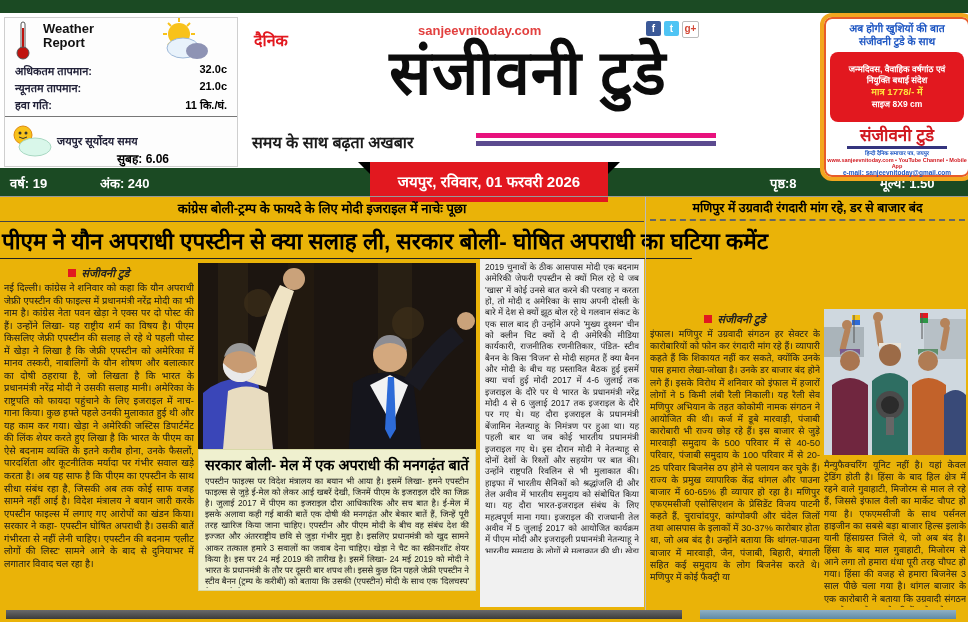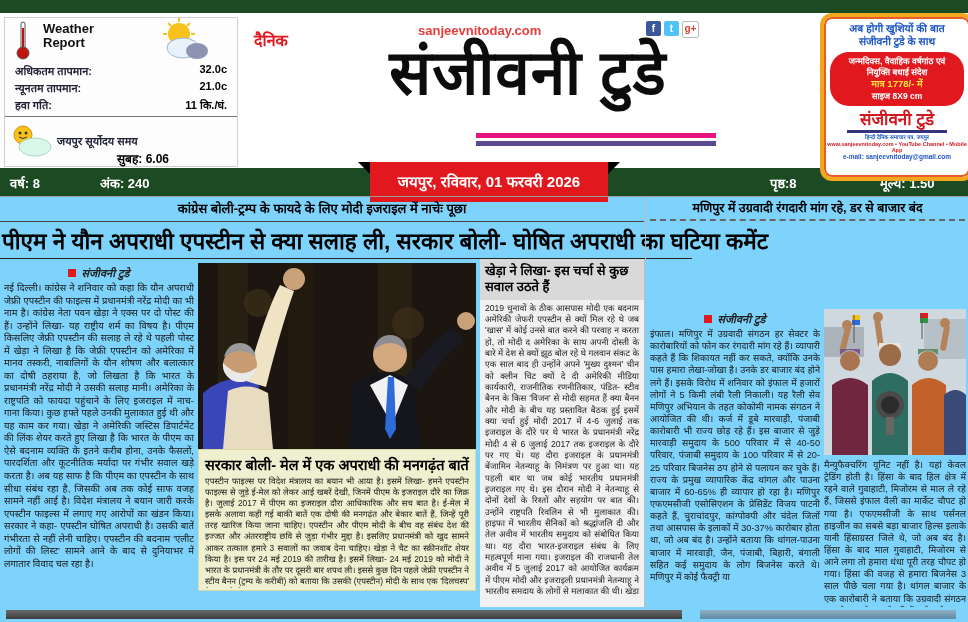--- a/index.html
+++ b/index.html
@@ -1,16 +1,16 @@
 <!DOCTYPE html>
 <html><head>
 <meta charset="utf-8">
 <style>
   html,body{margin:0;padding:0;background:#fff;}
-  .page{position:relative;width:968px;height:622px;overflow:hidden;background:#7dd3fc;
+  .page{position:relative;width:968px;height:622px;overflow:hidden;background:#eab308;
         font-family:"Liberation Sans","DejaVu Sans",sans-serif;color:#111;}
 
   
   .topbar{position:absolute;left:0;top:0;width:968px;height:13px;background:#1b4a23;}
 
   
   .header{position:absolute;left:0;top:13px;width:968px;height:155px;background:#fff;}
 
   .weather{position:absolute;left:4px;top:4px;width:232px;height:148px;background:#fdfdfd;
            border:1px solid #cfcfcf;font-size:11px;}
@@ -38,22 +38,22 @@
   .soc{width:15px;height:15px;font-size:10px;font-weight:bold;color:#fff;text-align:center;line-height:15px;border-radius:2px;}
   .soc.fb{background:#3b5998;}
   .soc.tw{background:#4fc4f4;}
   .soc.gp{background:#fff;color:#d34836;border:1px solid #bbb;line-height:13px;}
 
   
   .adbox{position:absolute;left:820px;top:0px;width:146px;height:160px;background:#fff;
          border:4px solid #f2a71f;border-radius:12px;box-shadow:0 0 0 2px #e85c2a inset;z-index:5;
          text-align:center;overflow:hidden;}
   .ad-head{margin-top:5px;color:#1f57c3;font-weight:bold;font-size:10.5px;line-height:1.25;}
-  .ad-red{margin:4px 6px;background:#e2181f;border-radius:19px;color:#fff;font-weight:bold;
-          font-size:8.5px;line-height:1.3;padding:4px 2px;}
+  .ad-red{margin:4px 6px;background:#e2181f;border-radius:8px;color:#fff;font-weight:bold;
+          font-size:8.5px;line-height:1.3;padding:12px 2px;}
   .ad-red .price{color:#ffe23c;font-size:9.5px;}
   .ad-logo{color:#d11920;font-weight:bold;font-size:17px;line-height:1.15;margin-top:2px;}
   .ad-logo-bar{width:100px;height:3px;background:#34347e;margin:1px auto;}
   .ad-addr{color:#1f57c3;font-size:5.5px;font-weight:bold;line-height:1.3;}
   .ad-links{color:#d11920;font-size:5.5px;font-weight:bold;}
   .ad-mail{color:#1f57c3;font-size:6.5px;font-weight:bold;}
 
   
   .infobar{position:absolute;left:0;top:168px;width:968px;height:28px;background:#1b4a23;color:#fff;
            font-weight:bold;font-size:13px;}
@@ -178,20 +178,21 @@
 
     <div class="masthead">
       <span class="mh-daily">दैनिक</span>
       <span class="mh-site">sanjeevnitoday.com</span>
       <div class="socials">
         <span class="soc fb">f</span>
         <span class="soc tw">t</span>
         <span class="soc gp">g+</span>
       </div>
       <div class="mh-title">संजीवनी टुडे</div>
+      <div class="mh-tagline">समय के साथ बढ़ता अखबार</div>
       <div class="mh-bars">
         <div class="bar1"></div>
         <div class="bar2"></div>
       </div>
     </div>
 
     <div class="adbox">
       <div class="ad-head">
         <span>अब होगी खुशियों की बात</span><br><span>संजीवनी टुडे के साथ</span>
       </div>
@@ -203,21 +204,21 @@
       </div>
       <div class="ad-logo">संजीवनी टुडे</div>
       <div class="ad-logo-bar"></div>
       <div class="ad-addr">हिन्दी दैनिक समाचार पत्र, जयपुर</div>
       <div class="ad-links">www.sanjeevnitoday.com • YouTube Channel • Mobile App</div>
       <div class="ad-mail">e-mail: sanjeevnitoday@gmail.com</div>
     </div>
   </div>
 
   <div class="infobar">
-    <span class="year">वर्ष: 8</span>
+    <span class="year">वर्ष: 19</span>
     <span class="issue">अंक: 240</span>
     <div class="datebox">जयपुर, रविवार, 01 फरवरी 2026</div>
     <span class="pages">पृष्ठ:8</span>
     <span class="price">मूल्य: 1.50</span>
   </div>
 
   <div class="main">
 
     <section class="lead">
       <div class="kicker">कांग्रेस बोली-ट्रम्प के फायदे के लिए मोदी इजराइल में नाचेः पूछा</div>
@@ -257,21 +258,20 @@
           <path d="M175 88 q4 -16 17 -16 q13 0 17 16 q-8 -8 -17 -8 q-9 0 -17 8" fill="#8d8d93"></path>
         </svg>
       </div>
 
       <div class="govt-box">
         <h3>सरकार बोली- मेल में एक अपराधी की मनगढ़ंत बातें</h3>
         <div class="bodytext">एपस्टीन फाइल्स पर विदेश मंत्रालय का बयान भी आया है। इसमें लिखा- हमने एपस्टीन फाइल्स से जुड़े ई-मेल को लेकर आई खबरें देखी, जिनमें पीएम के इजराइल दौरे का जिक्र है। जुलाई 2017 में पीएम का इजराइल दौरा आधिकारिक और सच बात है। ई-मेल में इसके अलावा कही गई बाकी बातें एक दोषी की मनगढ़ंत और बेकार बातें हैं, जिन्हें पूरी तरह खारिज किया जाना चाहिए। एपस्टीन और पीएम मोदी के बीच वह संबंध देश की इज्जत और अंतरराष्ट्रीय छवि से जुड़ा गंभीर मुद्दा है। इसलिए प्रधानमंत्री को खुद सामने आकर तत्काल हमारे 3 सवालों का जवाब देना चाहिए। खेड़ा ने चैट का स्क्रीनशॉट शेयर किया है। इस पर 24 मई 2019 की तारीख है। इसमें लिखा- 24 मई 2019 को मोदी ने भारत के प्रधानमंत्री के तौर पर दूसरी बार शपथ ली। इससे कुछ दिन पहले जेफ्री एपस्टीन ने स्टीव बैनन (ट्रम्प के करीबी) को बताया कि उसकी (एपस्टीन) मोदी के साथ एक 'दिलचस्प' बैठक हुई थी।</div>
       </div>
 
       <div class="kheda">
-        <div class="kheda-head">खेड़ा ने लिखा- इस चर्चा से कुछ सवाल उठते हैं</div>
         <div class="bodytext">2019 चुनावों के ठीक आसपास मोदी एक बदनाम अमेरिकी जेफरी एपस्टीन से क्यों मिल रहे थे जब 'खास' में कोई उनसे बात करने की परवाह न करता हो, तो मोदी द अमेरिका के साथ अपनी दोस्ती के बारे में देश से क्यों झूठ बोल रहे थे गलवान संकट के एक साल बाद ही उन्होंने अपने 'मुख्य दुश्मन' चीन को क्लीन चिट क्यों दे दी अमेरिकी मीडिया कार्यकारी, राजनीतिक रणनीतिकार, पंडित- स्टीव बैनन के किस 'विजन' से मोदी सहमत हैं क्या बैनन और मोदी के बीच यह प्रस्तावित बैठक हुई इसमें क्या चर्चा हुई मोदी 2017 में 4-6 जुलाई तक इजराइल के दौरे पर थे भारत के प्रधानमंत्री नरेंद्र मोदी 4 से 6 जुलाई 2017 तक इजराइल के दौरे पर गए थे। यह दौरा इजराइल के प्रधानमंत्री बेंजामिन नेतन्याहू के निमंत्रण पर हुआ था। यह पहली बार था जब कोई भारतीय प्रधानमंत्री इजराइल गए थे। इस दौरान मोदी ने नेतन्याहू से दोनों देशों के रिश्तों और सहयोग पर बात की। उन्होंने राष्ट्रपति रिवलिन से भी मुलाकात की। हाइफा में भारतीय सैनिकों को श्रद्धांजलि दी और तेल अवीव में भारतीय समुदाय को संबोधित किया था। यह दौरा भारत-इजराइल संबंध के लिए महत्वपूर्ण माना गया। इजराइल की राजधानी तेल अवीव में 5 जुलाई 2017 को आयोजित कार्यक्रम में पीएम मोदी और इजराइली प्रधानमंत्री नेतन्याहू ने भारतीय समुदाय के लोगों से मुलाकात की थी। खेड़ा ने पोस्ट में चैट का स्क्रीनशॉट शेयर किया है।</div>
       </div>
     </section>
 
     <section class="second">
       <div class="kicker2">मणिपुर में उग्रवादी रंगदारी मांग रहे, डर से बाजार बंद</div>
       <div class="dashline"></div>
 
       <div class="sec-col1">
         <div class="byline">

